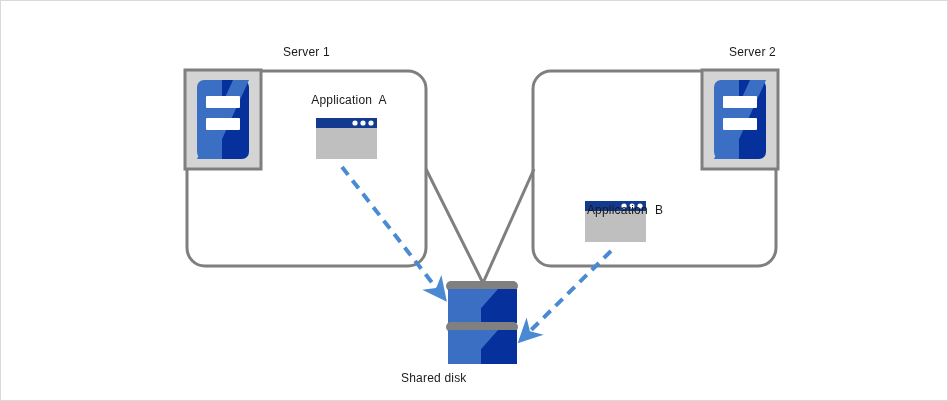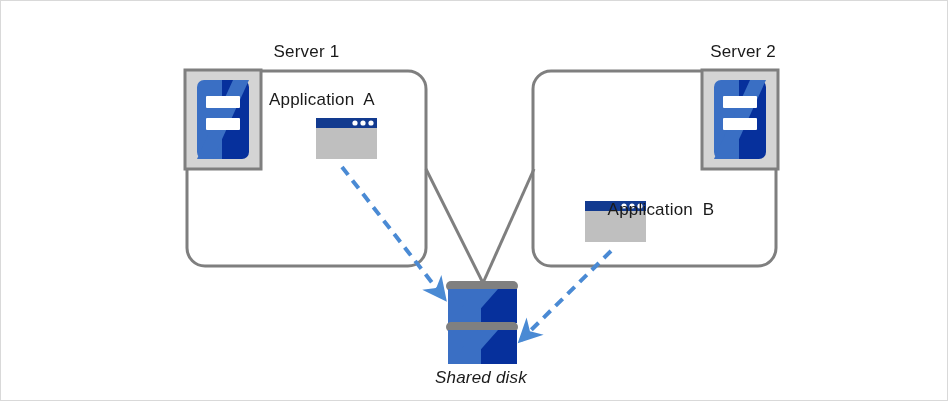--- a/index.html
+++ b/index.html
@@ -21,30 +21,30 @@
     position: absolute;
     left: 0;
     top: 0;
     width: 948px;
     height: 401px;
   }
   .label {
     position: absolute;
     color: #1a1a1a;
     font-family: "Liberation Sans", sans-serif;
-    font-size: 17px;
+    font-size: 12px;
     line-height: 22px;
     white-space: pre;
     letter-spacing: 0.2px;
   }
   #server1-title { left: 186px; top: 40px; width: 239px; text-align: center; }
   #server2-title { left: 532px; top: 40px; width: 243px; text-align: right; }
-  #app-a-label   { left: 268px; top: 88px;  width: 160px; text-align: left; }
-  #app-b-label   { left: 534px; top: 198px; width: 180px; text-align: center; padding-left: 36px; }
-  #disk-label    { left: 400px; top: 366px; width: 160px; text-align: center; font-style: italic; }
+  #app-a-label   { left: 268px; top: 88px;  width: 160px; text-align: center; }
+  #app-b-label   { left: 534px; top: 198px; width: 180px; text-align: center; }
+  #disk-label    { left: 400px; top: 366px; width: 160px; text-align: left; }
 </style>
 </head>
 <body>
 
 <div id="canvas">
 
   <svg class="svg-layer" viewBox="0 0 948 401">
     <defs>
       <linearGradient id="blueSplit" x1="0" y1="0" x2="1" y2="0">
         <stop offset="0%" stop-color="#3a6fc4"></stop>

